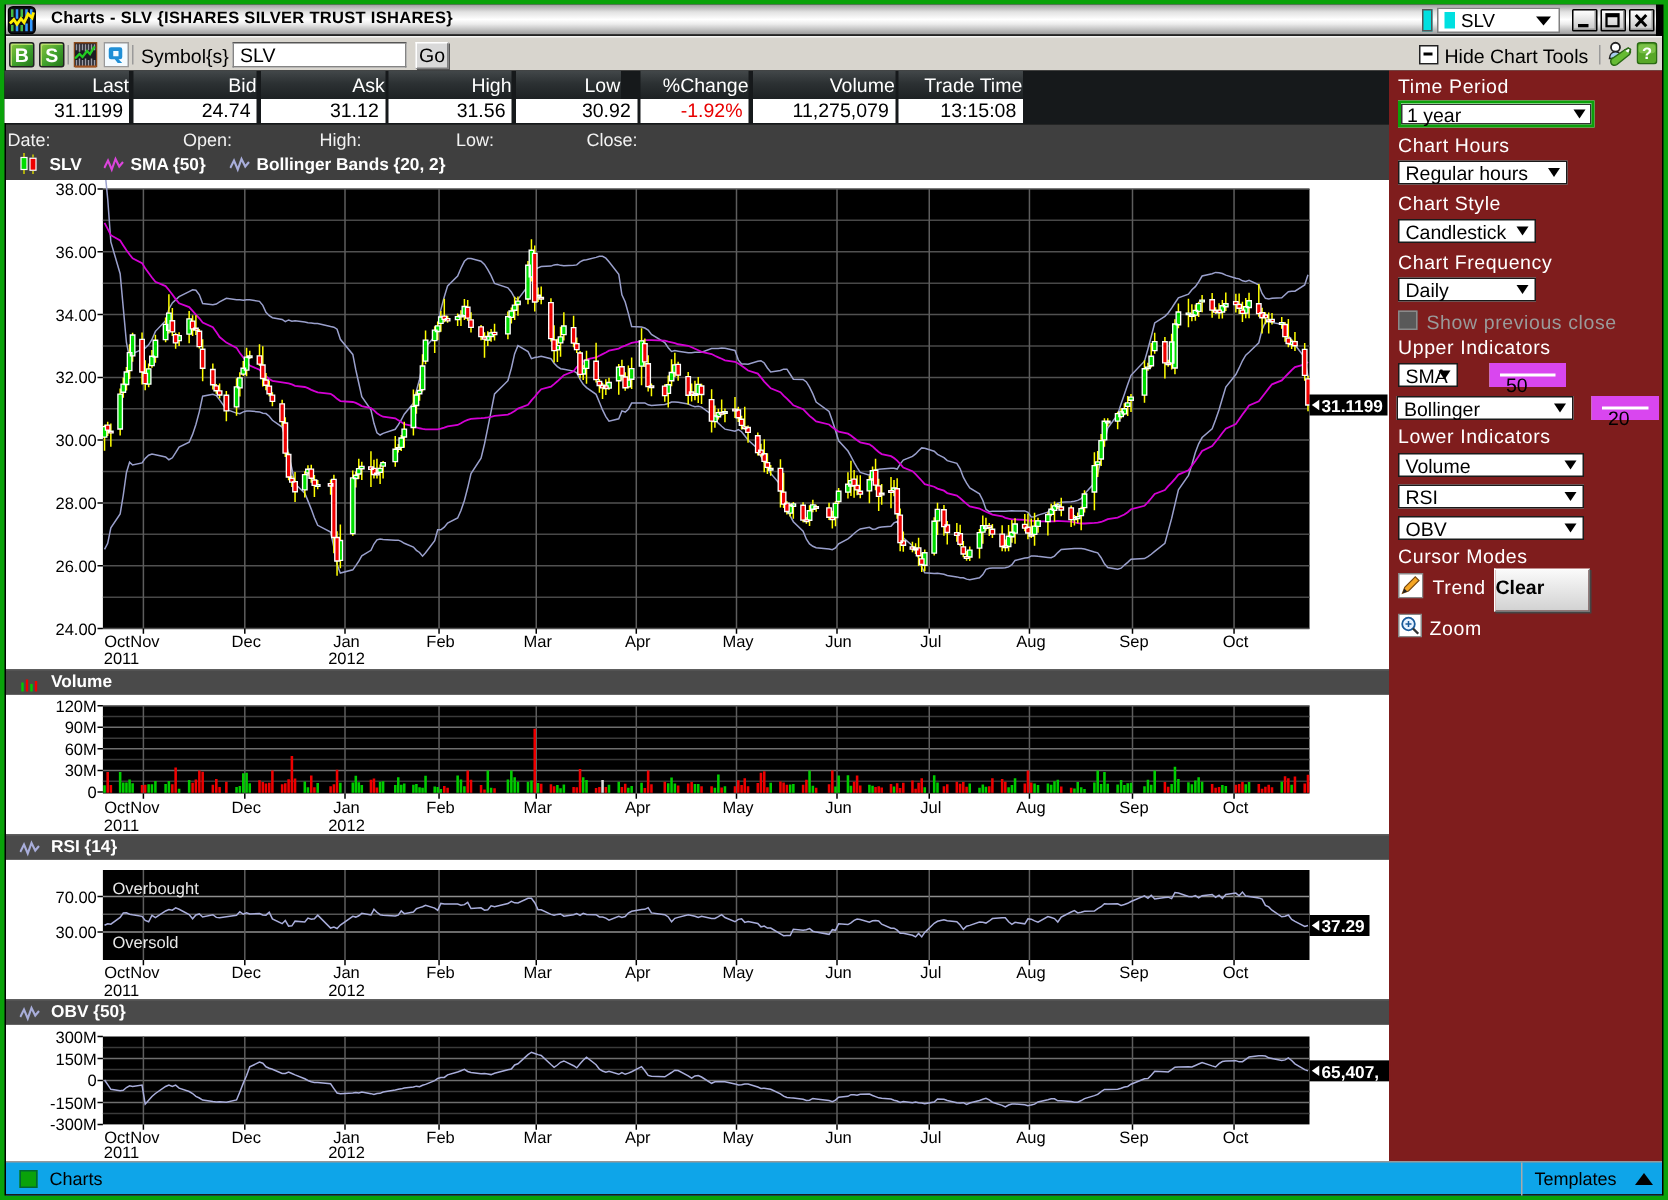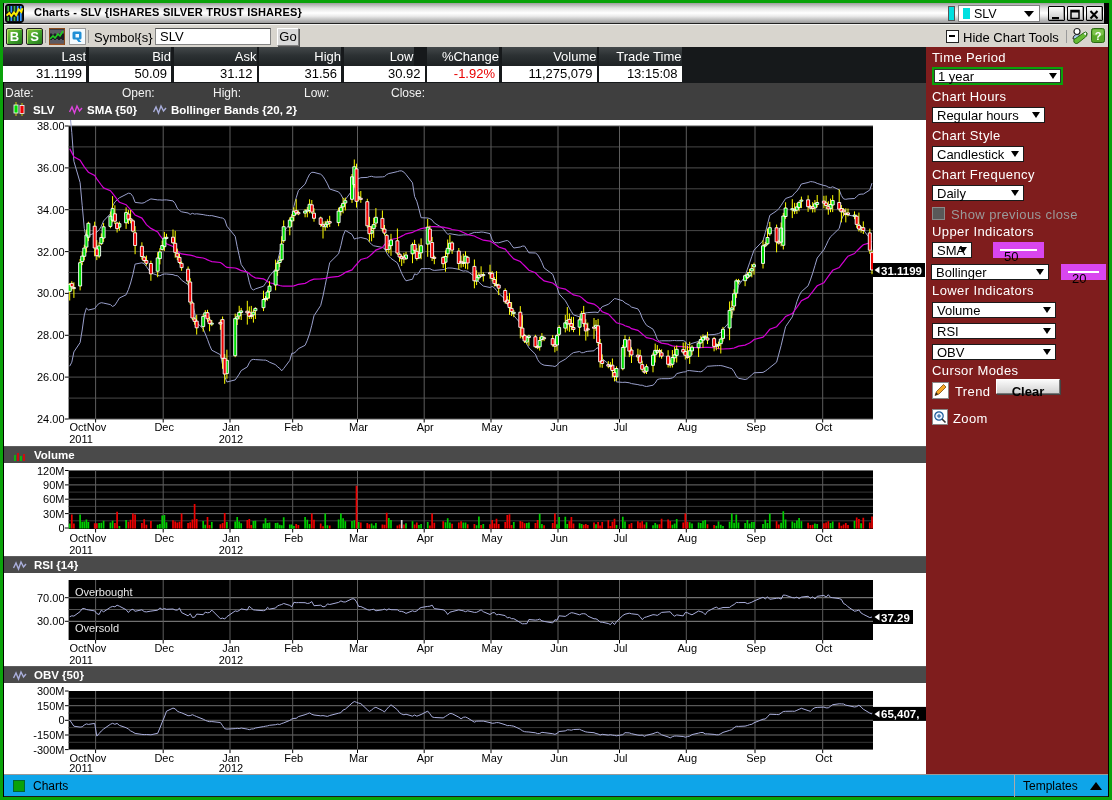--- a/index.html
+++ b/index.html
@@ -130,21 +130,21 @@
     <div class="qh" style="left:84.5px;width:82.5px">Bid</div>
     <div class="qh" style="left:169.5px;width:83px">Ask</div>
     <div class="qh" style="left:255px;width:82px">High</div>
     <div class="qh" style="left:339.5px;width:70px">Low</div>
     <div class="qh" style="left:423px;width:72px">%Change</div>
     <div class="qh" style="left:497.5px;width:95px">Volume</div>
     <div class="qh" style="left:595px;width:82.5px">Trade Time</div>
   </div>
 <div class="quote-val">
     <div class="qv" style="left:-1px;width:83px">31.1199</div>
-    <div class="qv" style="left:84.5px;width:82.5px">50.09</div>
+    <div class="qv" style="left:84.5px;width:82.5px">24.74</div>
     <div class="qv" style="left:169.5px;width:83px">31.12</div>
     <div class="qv" style="left:255px;width:82px">31.56</div>
     <div class="qv" style="left:339.5px;width:81px">30.92</div>
     <div class="qv" style="left:423px;width:72px;color:#e80000">-1.92%</div>
     <div class="qv" style="left:497.5px;width:95px">11,275,079</div>
     <div class="qv" style="left:595px;width:82.5px">13:15:08</div>
   </div>
 <div class="darkrows">
  <div class="dr" style="left:1px">Date:</div>
     <div class="dr" style="left:118px">Open:</div>
@@ -377,23 +377,23 @@
       <div class="t">OBV</div>
       <div class="a"></div>
     </div>
     <div class="sb-lab" style="top:316px">Cursor Modes</div>
     <svg width="17" height="17" style="position:absolute;left:6px;top:335px">
  <rect x="0.5" y="0.5" width="16" height="16" fill="#fff" stroke="#888"></rect>
  <path d="M3 13.5l1.5-4 7-7 2.5 2.5-7 7Z" fill="#f5a623" stroke="#7a4a10" stroke-width="0.8"></path>
  <path d="M3 13.5l1.2-3.2 2 2Z" fill="#222"></path>
     </svg>
     <div class="sb-lab" style="left:29px;top:337px">Trend</div>
-    <div style="position:absolute;left:70px;top:332px;width:64px;height:15px;
+    <div style="position:absolute;left:70px;top:332px;width:64px;height:29px;
  background:linear-gradient(180deg,#fafafa,#d2d2d2);border:1px solid #fff;border-right-color:#777;border-bottom-color:#777;
- box-shadow:1px 1px 0 #444;color:#000;font-size:13px;font-weight:bold;text-align:center;line-height:23px">Clear</div>
+ box-shadow:1px 1px 0 #444;color:#000;font-size:13px;font-weight:bold;text-align:left;line-height:23px">Clear</div>
     <svg width="16" height="16" style="position:absolute;left:6px;top:362px">
  <rect x="0.5" y="0.5" width="15" height="15" fill="#fff" stroke="#888"></rect>
  <circle cx="7" cy="7" r="4.2" fill="#e8f2ff" stroke="#1a5a9a" stroke-width="1.2"></circle>
  <path d="M7 5v4M5 7h4" stroke="#1a5a9a" stroke-width="1"></path>
  <path d="M10 10l3.5 3.5" stroke="#333" stroke-width="1.6"></path>
     </svg>
     <div class="sb-lab" style="left:27px;top:364px">Zoom</div>
   </div>
 <div class="statusbar">
  <div style="position:absolute;left:9px;top:5px;width:12px;height:12px;background:#0aa20a;border:1px solid #063"></div>

